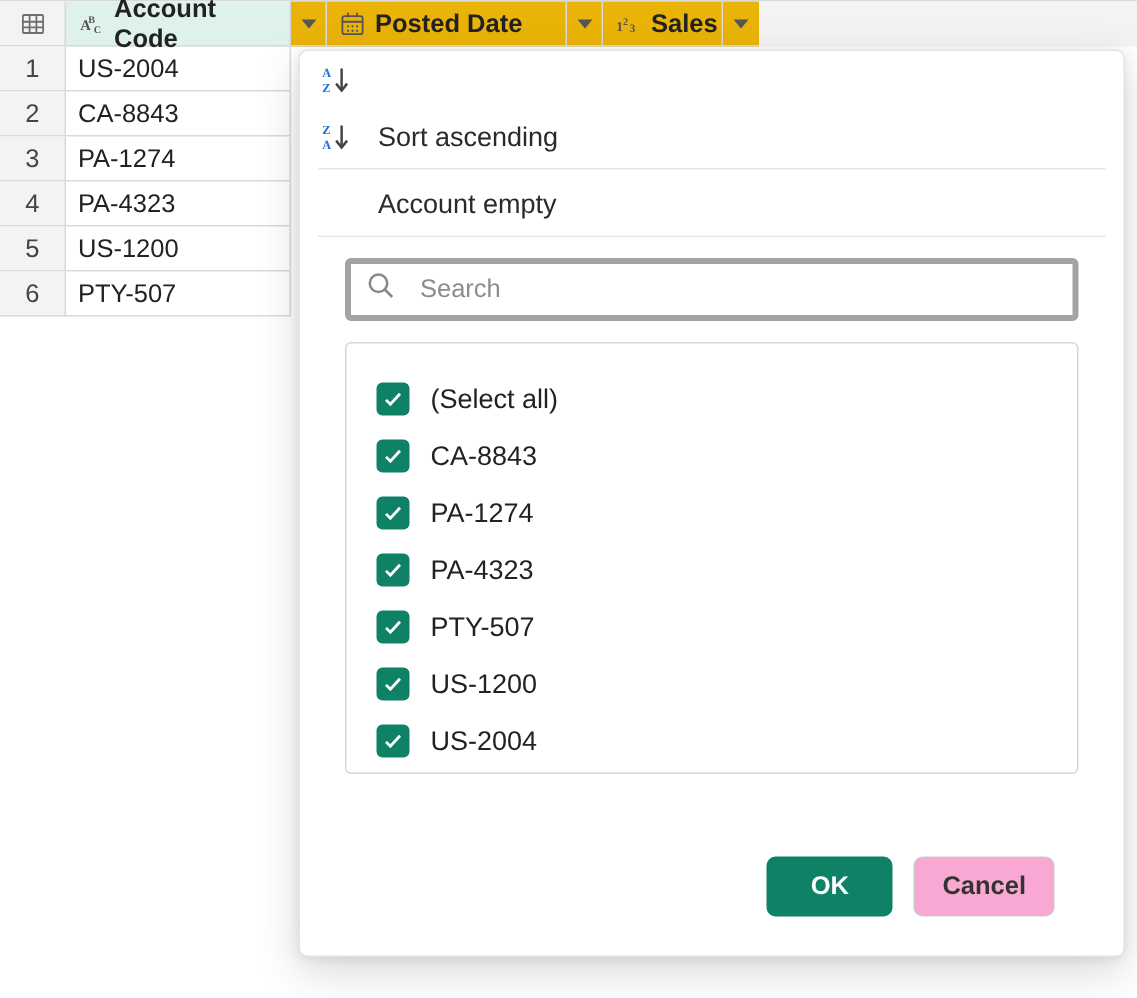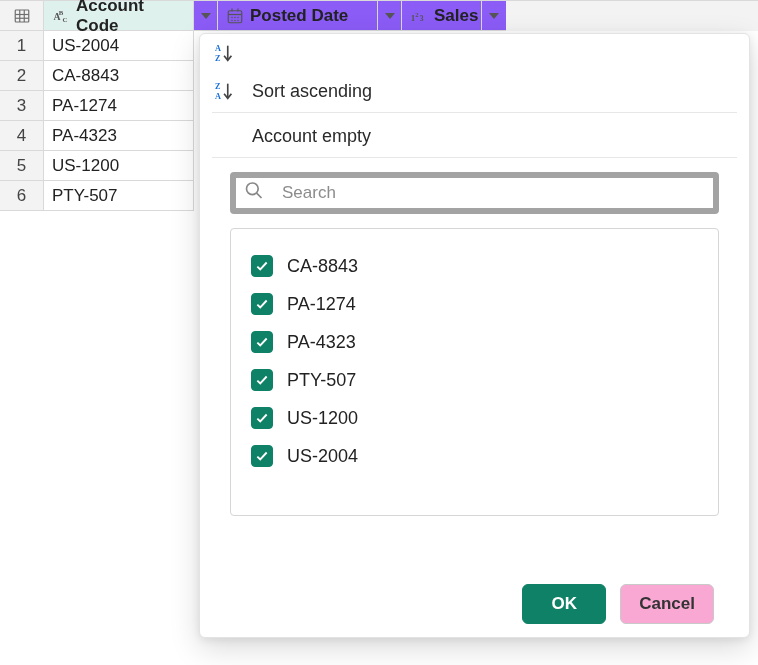--- a/index.html
+++ b/index.html
@@ -18,21 +18,21 @@
   }
 
   
   .sheet {
     position: absolute;
     top: 0; left: 0; right: 0;
     border-top: 1px solid #d9d9d9;
   }
   .row { display: flex; align-items: stretch; }
   .row.header { background: #f3f3f3; }
-  .row.header .cell { background: #8b5cf6; }
+  .row.header .cell { background: #eab308; }
 
   .cell {
     border-right: 1px solid #d9d9d9;
     border-bottom: 1px solid #d9d9d9;
     height: 30px;
     display: flex; align-items: center;
     font-size: 17px;
   }
   .row-index {
     width: 44px;
@@ -96,21 +96,21 @@
     margin: 2px 12px 4px 12px;
   }
   .menu-chevron {
     position: absolute; right: 18px; top: 50%; transform: translateY(-50%);
     color: #888;
   }
 
   .search-wrap { margin: 14px 30px 14px 30px; position: relative; }
   .search-input {
     width: 100%; height: 42px;
-    border: 6px solid #a3a3a3;
+    border: 4px solid #a3a3a3;
     border-radius: 4px;
     padding: 0 12px 0 46px;
     font-size: 17px;
     color: #8b5cf6;
   }
   .search-input::placeholder { color: #8c8c8c; }
   .search-icon {
     position: absolute; left: 14px; top: 50%; transform: translateY(-50%);
     color: #777;
   }
@@ -134,22 +134,22 @@
     background: #0f8166;
     border: 1px solid #0f8166;
     display: flex; align-items: center; justify-content: center;
     flex: 0 0 22px;
   }
   .checkbox svg { display: block; }
 
   .footer {
     position: absolute; left: 0; right: 0; bottom: 0;
     height: 66px;
-    display: flex; align-items: center; justify-content: flex-end;
-    gap: 14px; padding-right: 35px;
+    display: flex; align-items: flex-start; justify-content: flex-end;
+    gap: 14px; padding-right: 46px;
   }
   .btn {
     min-width: 84px; height: 40px;
     border-radius: 6px;
     font-size: 17px;
     display: inline-flex; align-items: center; justify-content: center;
     padding: 0 18px;
     font-weight: 600;
   }
   .btn-primary { background: #0f8166; color: #fff; border: 1px solid #0f8166; }
@@ -300,20 +300,28 @@
     </div>
 
     <div class="check-area">
       <div id="check-rows">
           <div class="check-row">
             <span class="checkbox">
               <svg width="14" height="14" viewBox="0 0 24 24" fill="none" stroke="#fff" stroke-width="3.2">
                 <polyline points="4,13 9,18 20,6"></polyline>
               </svg>
             </span>
+            <span>(Select all)</span>
+          </div>
+          <div class="check-row">
+            <span class="checkbox">
+              <svg width="14" height="14" viewBox="0 0 24 24" fill="none" stroke="#fff" stroke-width="3.2">
+                <polyline points="4,13 9,18 20,6"></polyline>
+              </svg>
+            </span>
             <span>CA-8843</span>
           </div>
           <div class="check-row">
             <span class="checkbox">
               <svg width="14" height="14" viewBox="0 0 24 24" fill="none" stroke="#fff" stroke-width="3.2">
                 <polyline points="4,13 9,18 20,6"></polyline>
               </svg>
             </span>
             <span>PA-1274</span>
           </div>

